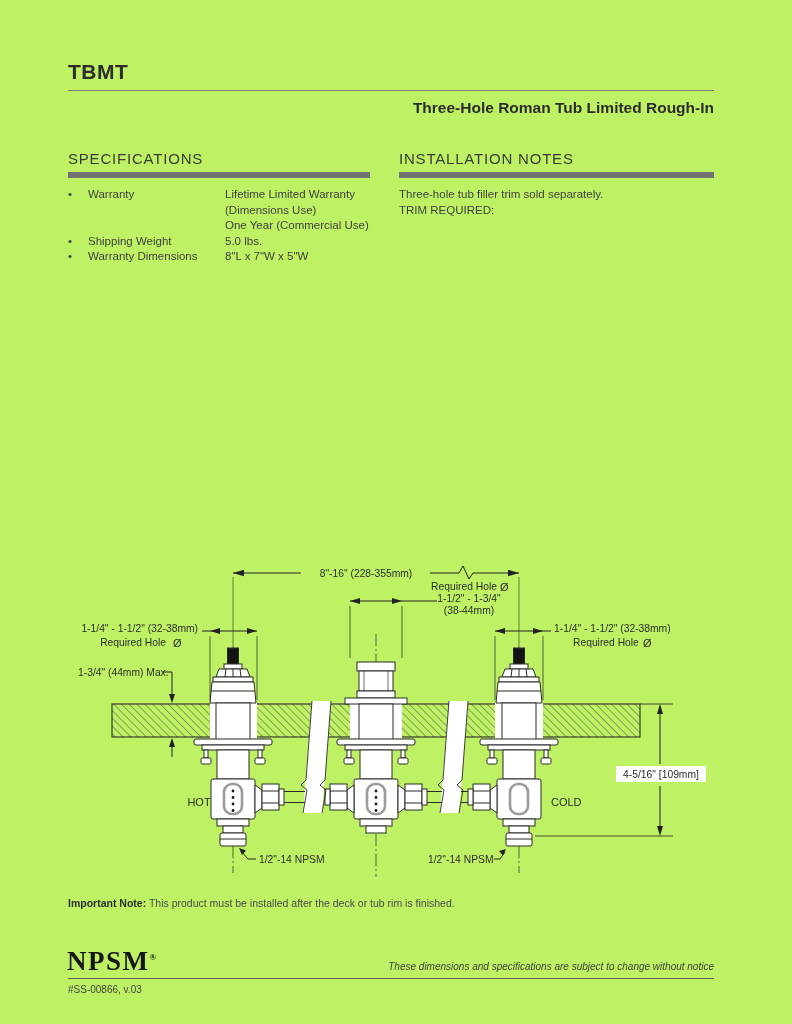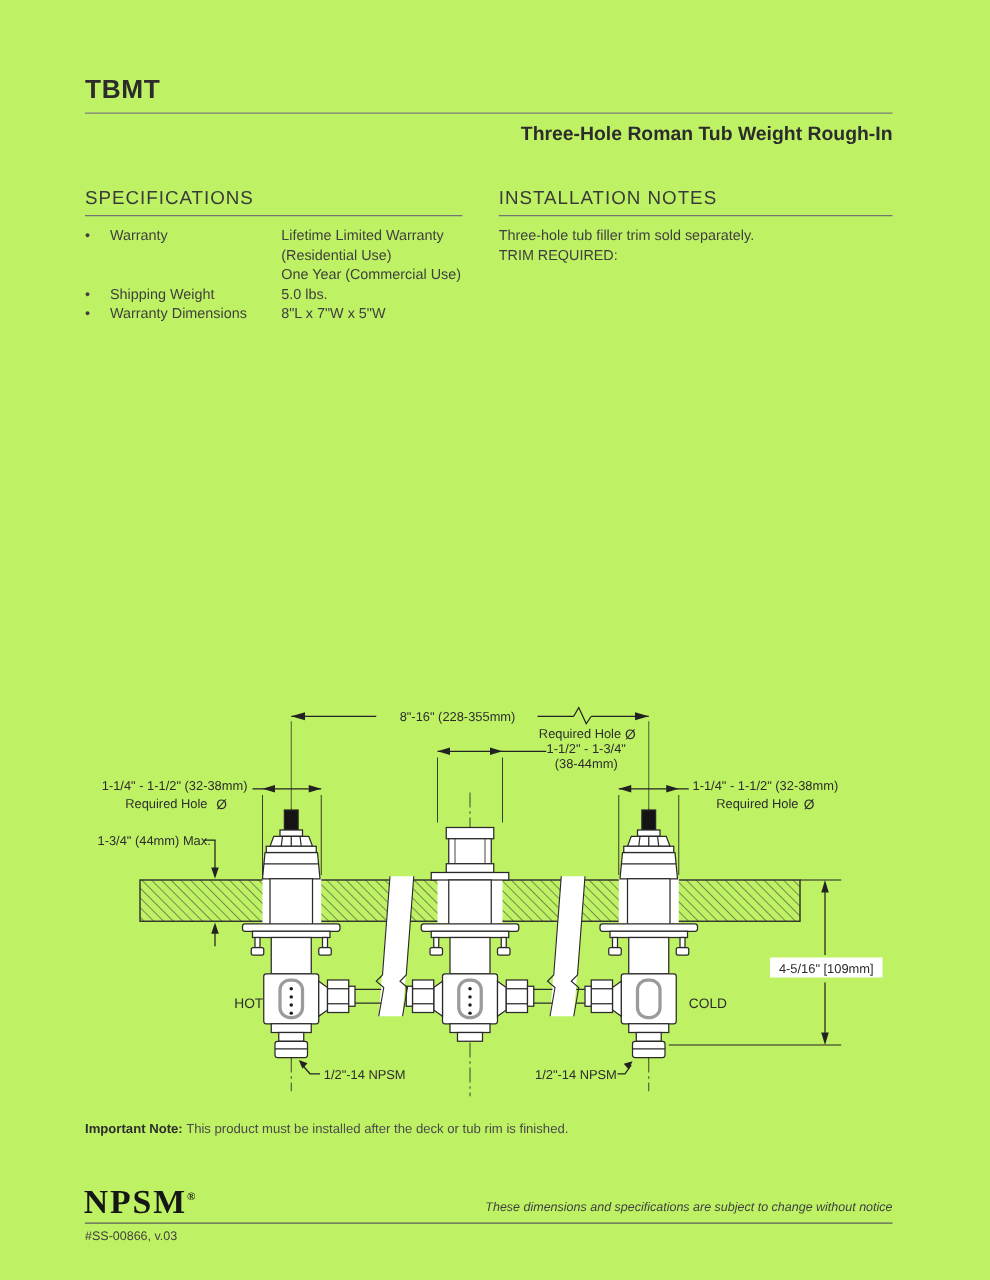--- a/index.html
+++ b/index.html
@@ -14,21 +14,21 @@
   }
   .rule-top{position:absolute;left:68px;top:90px;width:646px;height:1px;background:#7d7d7d;}
   .product-title{
     position:absolute;left:68px;top:99px;width:646px;text-align:right;
     font-size:15.5px;font-weight:700;color:#2c2c2c;
   }
   .col-spec{position:absolute;left:68px;top:150px;width:302px;}
   .col-install{position:absolute;left:399px;top:150px;width:315px;}
   .section-heading{
     font-size:15px;letter-spacing:.8px;color:#3a3a3a;
-    border-bottom:1px solid #737373;padding-bottom:5px;
+    border-bottom:6px solid #737373;padding-bottom:5px;
   }
   .spec-list{margin-top:9px;font-size:11.5px;line-height:15.5px;color:#3f3f3f;}
   .spec-row{display:flex;align-items:flex-start;}
   .bullet{width:20px;flex:0 0 20px;}
   .spec-label{width:137px;flex:0 0 137px;}
   .spec-value{flex:1;}
   .install-body{margin-top:9px;font-size:11.5px;line-height:15.5px;color:#3f3f3f;}
   .important-note{
     position:absolute;left:68px;top:897px;font-size:10.5px;color:#4a4a4a;
   }
@@ -51,31 +51,31 @@
   .diagram{position:absolute;left:60px;top:550px;width:700px;height:340px;}
   svg text{font-family:"Liberation Sans","DejaVu Sans",sans-serif;fill:#2d2d2d;}
 </style>
 </head>
 <body>
 
 <div class="page">
 
   <div class="product-code">TBMT</div>
   <div class="rule-top"></div>
-  <div class="product-title">Three-Hole Roman Tub Weight Rough-In</div>
+  <div class="product-title">Three-Hole Roman Tub Limited Rough-In</div>
 
   <div class="col-spec">
     <div class="section-heading">SPECIFICATIONS</div>
     <div class="spec-list">
       <div class="spec-row">
         <span class="bullet">•</span>
         <span class="spec-label">Warranty</span>
         <span class="spec-value">
           <div>Lifetime Limited Warranty</div>
-          <div>(Residential Use)</div>
+          <div>(Dimensions Use)</div>
           <div>One Year (Commercial Use)</div>
         </span>
       </div>
       <div class="spec-row">
         <span class="bullet">•</span>
         <span class="spec-label">Shipping Weight</span>
         <span class="spec-value">5.0 lbs.</span>
       </div>
       <div class="spec-row">
         <span class="bullet">•</span>

